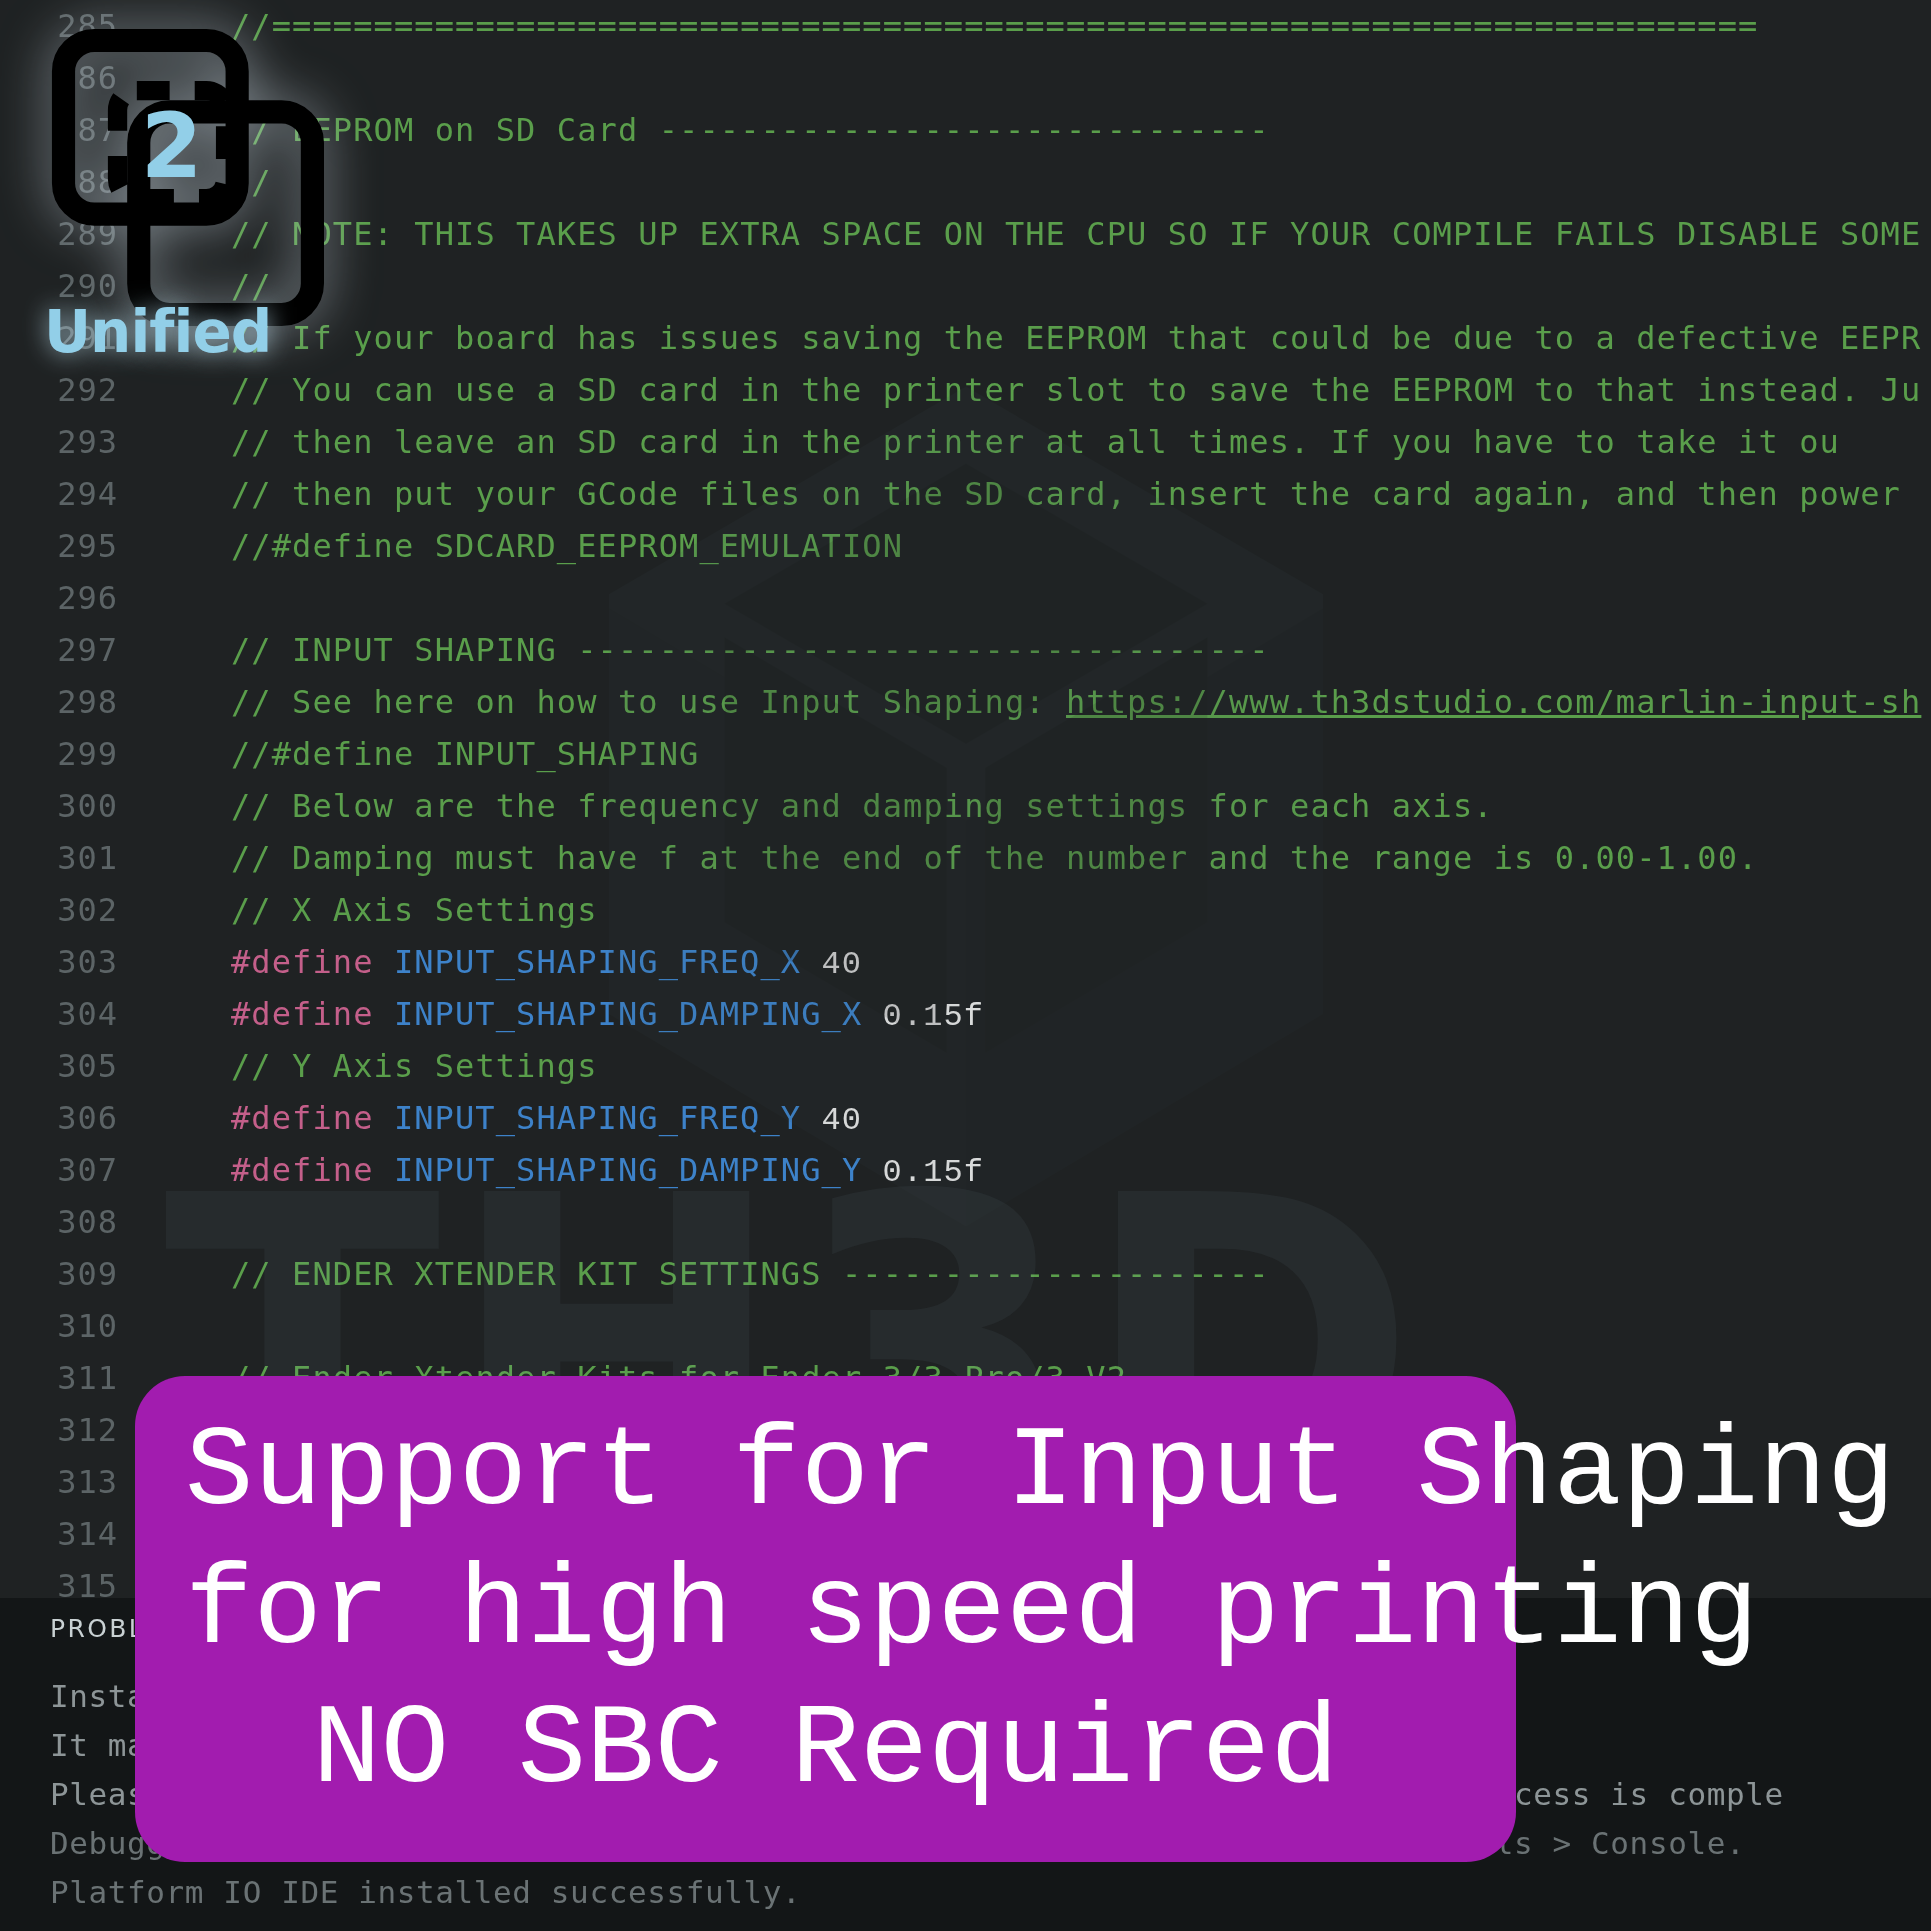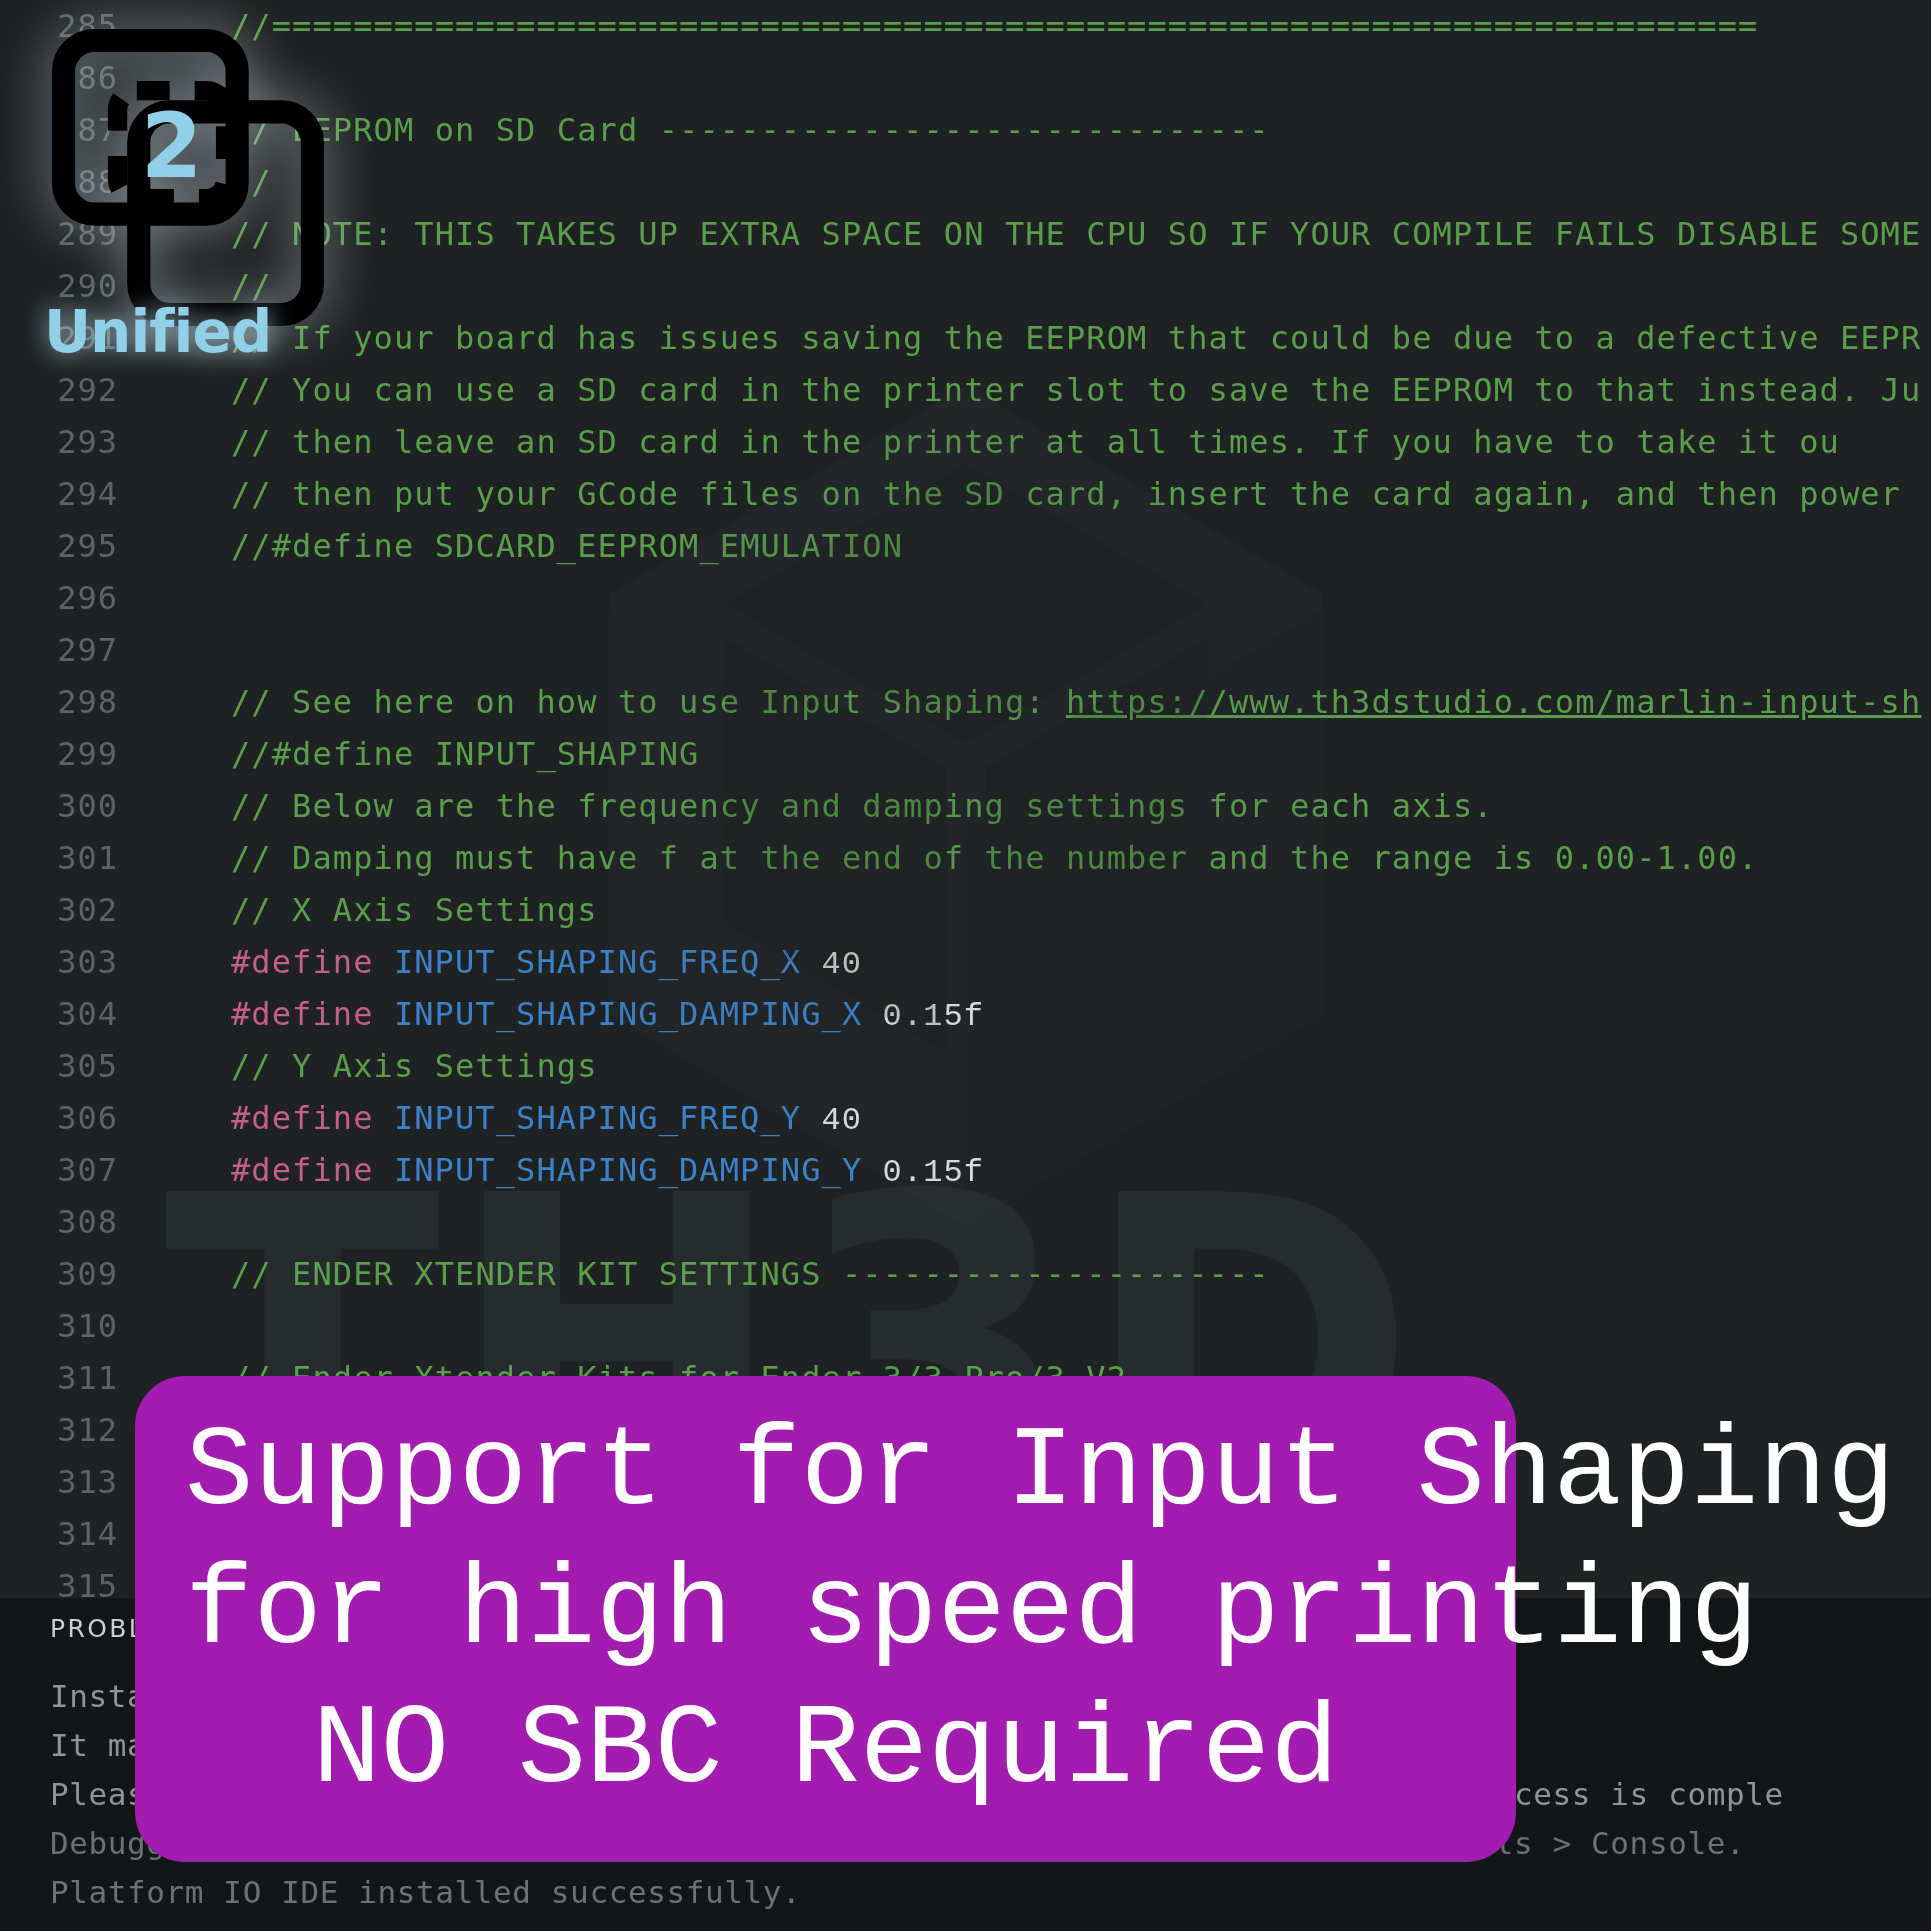--- a/index.html
+++ b/index.html
@@ -121,21 +121,21 @@
       <div class="code-line"><span class="ln">287</span><span class="code"><span class="cm">// EEPROM on SD Card ------------------------------</span></span></div>
       <div class="code-line"><span class="ln">288</span><span class="code"><span class="cm">//</span></span></div>
       <div class="code-line"><span class="ln">289</span><span class="code"><span class="cm">// NOTE: THIS TAKES UP EXTRA SPACE ON THE CPU SO IF YOUR COMPILE FAILS DISABLE SOME</span></span></div>
       <div class="code-line"><span class="ln">290</span><span class="code"><span class="cm">//</span></span></div>
       <div class="code-line"><span class="ln">291</span><span class="code"><span class="cm">// If your board has issues saving the EEPROM that could be due to a defective EEPR</span></span></div>
       <div class="code-line"><span class="ln">292</span><span class="code"><span class="cm">// You can use a SD card in the printer slot to save the EEPROM to that instead. Ju</span></span></div>
       <div class="code-line"><span class="ln">293</span><span class="code"><span class="cm">// then leave an SD card in the printer at all times. If you have to take it ou</span></span></div>
       <div class="code-line"><span class="ln">294</span><span class="code"><span class="cm">// then put your GCode files on the SD card, insert the card again, and then power</span></span></div>
       <div class="code-line"><span class="ln">295</span><span class="code"><span class="cm">//#define SDCARD_EEPROM_EMULATION</span></span></div>
       <div class="code-line"><span class="ln">296</span><span class="code"><span class="cm"></span></span></div>
-      <div class="code-line"><span class="ln">297</span></div>
+      <div class="code-line"><span class="ln">297</span><span class="code"><span class="cm">// INPUT SHAPING ----------------------------------</span></span></div>
       <div class="code-line"><span class="ln">298</span><span class="code"><span class="cm">// See here on how to use Input Shaping: </span><span class="lnk">https://www.th3dstudio.com/marlin-input-sh</span></span></div>
       <div class="code-line"><span class="ln">299</span><span class="code"><span class="cm">//#define INPUT_SHAPING</span></span></div>
       <div class="code-line"><span class="ln">300</span><span class="code"><span class="cm">// Below are the frequency and damping settings for each axis.</span></span></div>
       <div class="code-line"><span class="ln">301</span><span class="code"><span class="cm">// Damping must have f at the end of the number and the range is 0.00-1.00.</span></span></div>
       <div class="code-line"><span class="ln">302</span><span class="code"><span class="cm">// X Axis Settings</span></span></div>
       <div class="code-line"><span class="ln">303</span><span class="code"><span class="def">#define</span><span class="num"> </span><span class="id">INPUT_SHAPING_FREQ_X</span><span class="num"> 40</span></span></div>
       <div class="code-line"><span class="ln">304</span><span class="code"><span class="def">#define</span><span class="num"> </span><span class="id">INPUT_SHAPING_DAMPING_X</span><span class="num"> 0.15f</span></span></div>
       <div class="code-line"><span class="ln">305</span><span class="code"><span class="cm">// Y Axis Settings</span></span></div>
       <div class="code-line"><span class="ln">306</span><span class="code"><span class="def">#define</span><span class="num"> </span><span class="id">INPUT_SHAPING_FREQ_Y</span><span class="num"> 40</span></span></div>
       <div class="code-line"><span class="ln">307</span><span class="code"><span class="def">#define</span><span class="num"> </span><span class="id">INPUT_SHAPING_DAMPING_Y</span><span class="num"> 0.15f</span></span></div>

